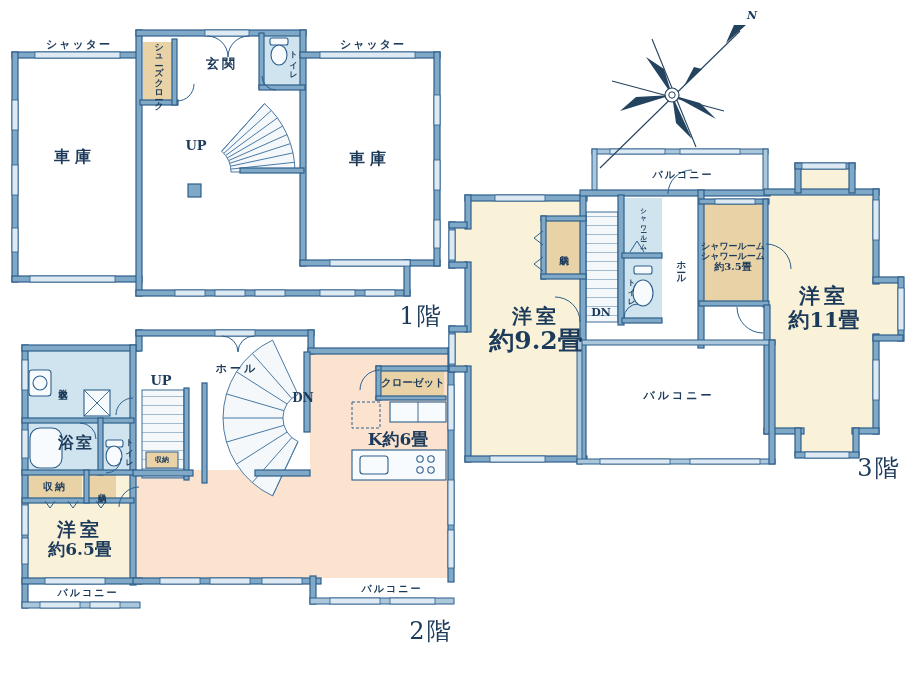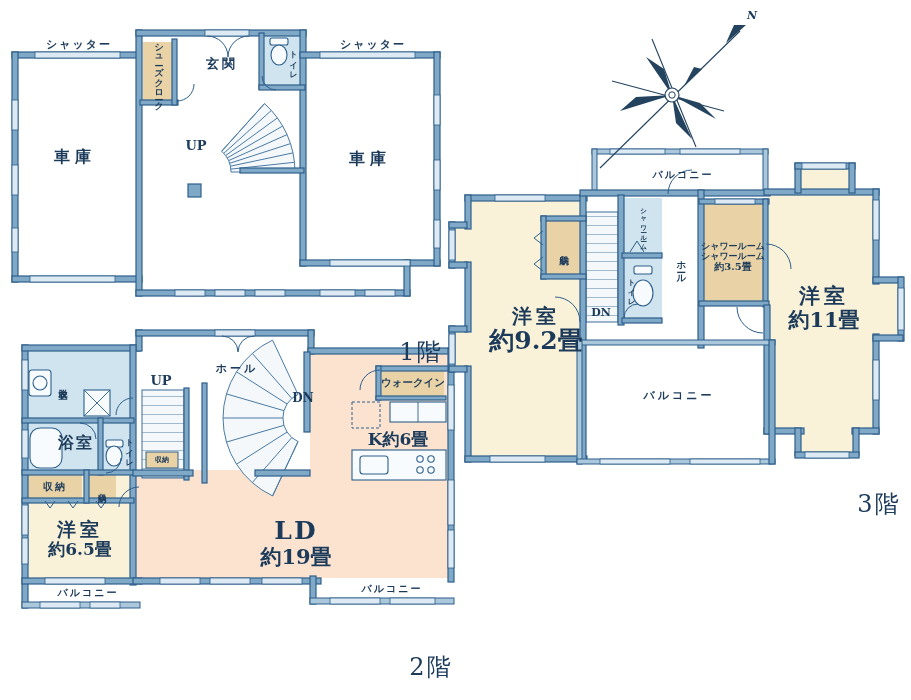--- a/index.html
+++ b/index.html
@@ -17,21 +17,21 @@
   .arc{fill:none;stroke:#2d5f8c;stroke-width:1;}
   .fx{fill:#f7fbfd;stroke:#2d5f8c;stroke-width:1.1;}
   .tread{fill:url(#tread);stroke:#3d6d99;stroke-width:1;}
   .fan{fill:#f4f8fb;stroke:#4a7aa5;stroke-width:1;}
   .fanline{stroke:#4a7aa5;stroke-width:1;fill:none;}
   .cmp{stroke:#24435f;stroke-width:1.1;fill:none;}
   .cmpf{fill:#24435f;stroke:none;}
   .lbl{position:absolute;transform:translate(-50%,-50%);color:#1c3a5a;font-weight:bold;
        white-space:nowrap;text-align:center;line-height:1.12;z-index:5;}
   .v{writing-mode:vertical-rl;text-orientation:upright;letter-spacing:1px;}
-  .fl{font-size:24px;letter-spacing:2px;font-weight:normal;margin-top:36px;}
+  .fl{font-size:24px;letter-spacing:2px;font-weight:normal;}
 </style>
 </head>
 <body>
 
 <div id="plan">
 
 <svg width="911" height="700" viewBox="0 0 911 700">
   <defs>
     <pattern id="tread" width="8" height="9" patternUnits="userSpaceOnUse">
       <rect width="8" height="9" fill="#f4f8fb"></rect>
@@ -336,26 +336,22 @@
 <div class="lbl" style="left:161px;top:381px;font-size:13px">UP</div>
 <div class="lbl" style="left:237px;top:369px;font-size:11px;letter-spacing:3px">ホール</div>
 <div class="lbl" style="left:303px;top:399px;font-size:12px">DN</div>
 <div class="lbl" style="left:162px;top:460px;font-size:7px">収納</div>
 <div class="lbl" style="left:55px;top:487px;font-size:10px;letter-spacing:2px">収納</div>
 <div class="lbl v" style="left:102px;top:487px;font-size:8.5px">収納</div>
 <div class="lbl" style="left:80px;top:539px">
   <div style="font-size:19px;letter-spacing:4px">洋室</div>
   <div style="font-size:17px">約6.5畳</div>
 </div>
-<div class="lbl" style="left:296px;top:543px">
-  <div style="font-size:25px;letter-spacing:2px">LD</div>
-  <div style="font-size:21px">約19畳</div>
-</div>
 <div class="lbl" style="left:398px;top:440px;font-size:17px">K約6畳</div>
-<div class="lbl" style="left:413px;top:383px;font-size:10.5px">ウォークイン</div>
+<div class="lbl" style="left:413px;top:383px;font-size:10.5px">クローゼット</div>
 <div class="lbl" style="left:88px;top:593px;font-size:10px;letter-spacing:2px">バルコニー</div>
 <div class="lbl" style="left:392px;top:589px;font-size:10px;letter-spacing:2px">バルコニー</div>
 <div class="lbl fl" style="left:431px;top:631px">2階</div>
 
 <div class="lbl" style="left:683px;top:175px;font-size:10px;letter-spacing:2px">バルコニー</div>
 <div class="lbl" style="left:536px;top:330px">
   <div style="font-size:20px;letter-spacing:4px">洋室</div>
   <div style="font-size:25px">約9.2畳</div>
 </div>
 <div class="lbl v" style="left:564px;top:248px;font-size:9.5px">収納</div>

